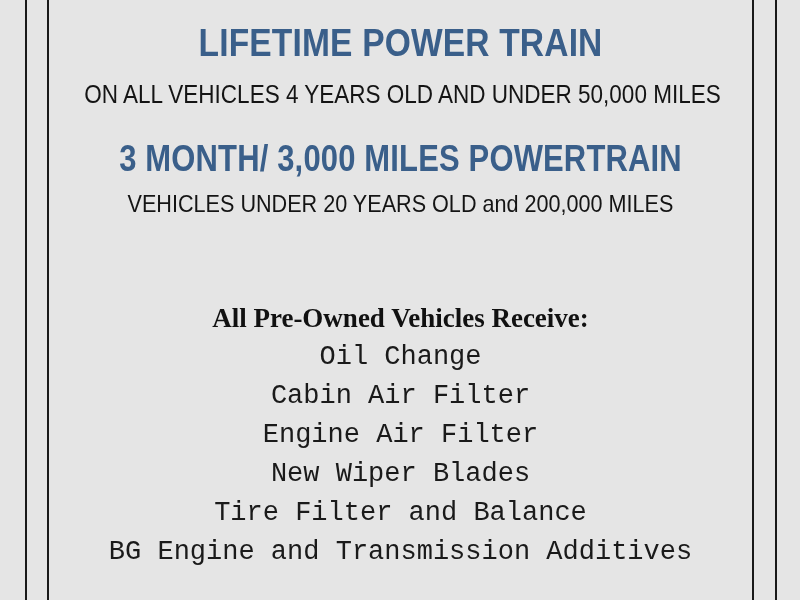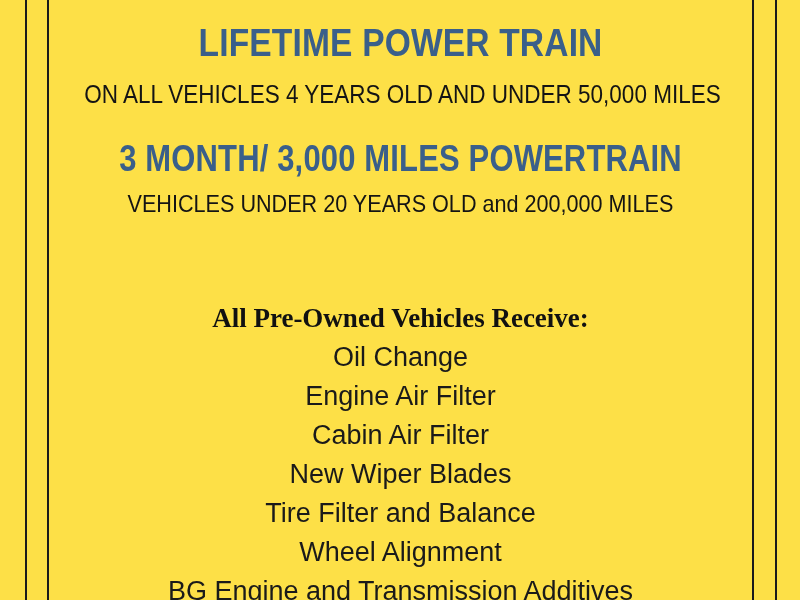--- a/index.html
+++ b/index.html
@@ -12,21 +12,21 @@
     height: 600px;
     background: #ffffff;
     font-family: "Liberation Sans", sans-serif;
     overflow: hidden;
   }
 
   .flyer {
     position: relative;
     width: 800px;
     height: 600px;
-    background: #fde047;
+    background: #e5e5e5;
     box-sizing: border-box;
   }
 
   
   .rule {
     position: absolute;
     top: 0;
     bottom: 0;
     width: 2px;
     background: #1a1a1a;
@@ -119,21 +119,21 @@
   }
 
   .service-list {
     list-style: none;
     margin: 0;
     padding: 0;
   }
 
   .service-item {
     color: #1a1a1a;
-    font-family: Liberation Sans, sans-serif;
+    font-family: Liberation Mono, monospace;
     font-weight: normal;
     font-size: 27px;
     line-height: 39px;
     white-space: nowrap;
   }
 </style>
 </head>
 <body>
 
 <div class="flyer">
@@ -152,24 +152,23 @@
     <div class="headline headline-2">3 MONTH/ 3,000 MILES POWERTRAIN</div>
 
     <div class="subhead subhead-2">VEHICLES UNDER 20 YEARS OLD and 200,000 MILES</div>
 
     <div class="services">
 
       <div class="services-title">All Pre-Owned Vehicles Receive:</div>
 
       <ul class="service-list" id="service-list">
         <li class="service-item">Oil Change</li>
+        <li class="service-item">Cabin Air Filter</li>
         <li class="service-item">Engine Air Filter</li>
-        <li class="service-item">Cabin Air Filter</li>
         <li class="service-item">New Wiper Blades</li>
         <li class="service-item">Tire Filter and Balance</li>
-        <li class="service-item">Wheel Alignment</li>
         <li class="service-item">BG Engine and Transmission Additives</li>
       </ul>
 
     </div>
 
   </div>
 </div>
 
 </body></html>

